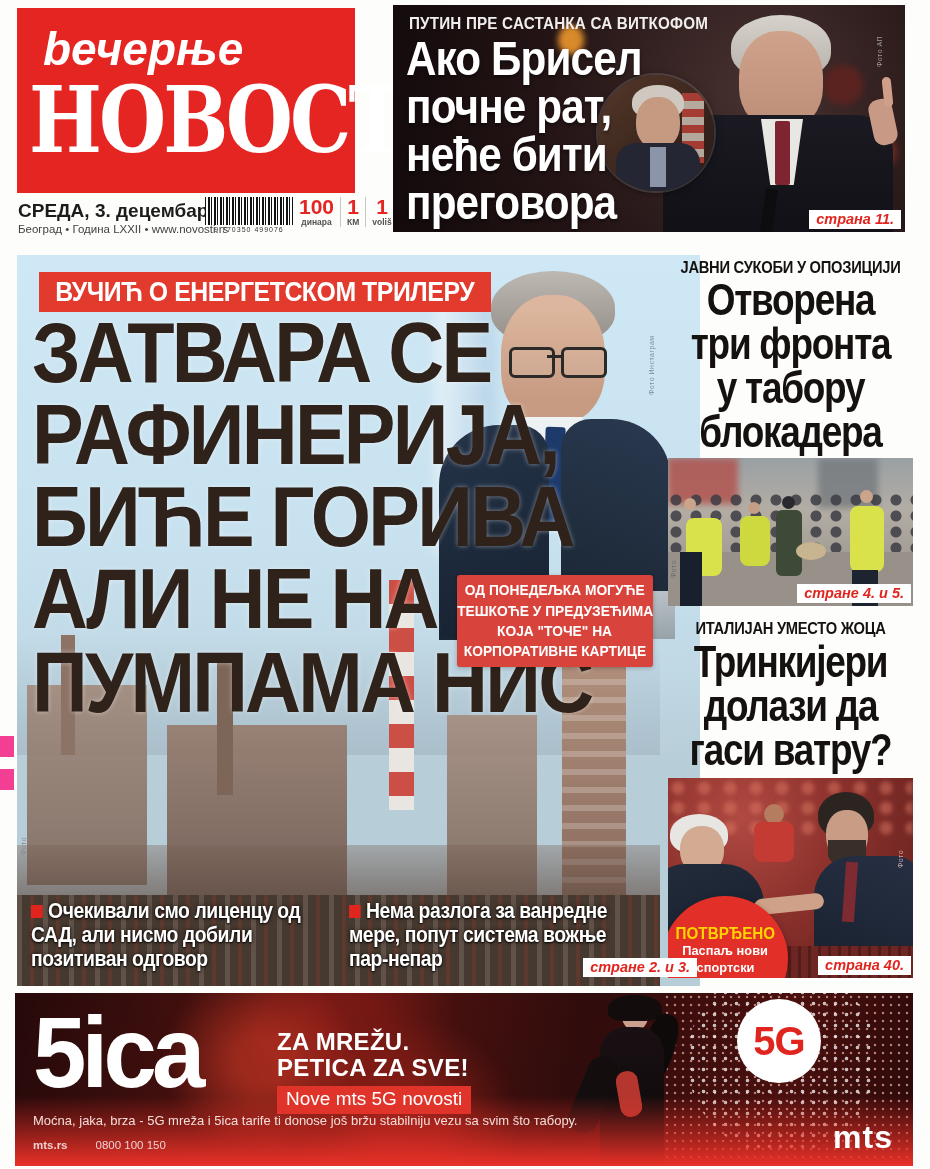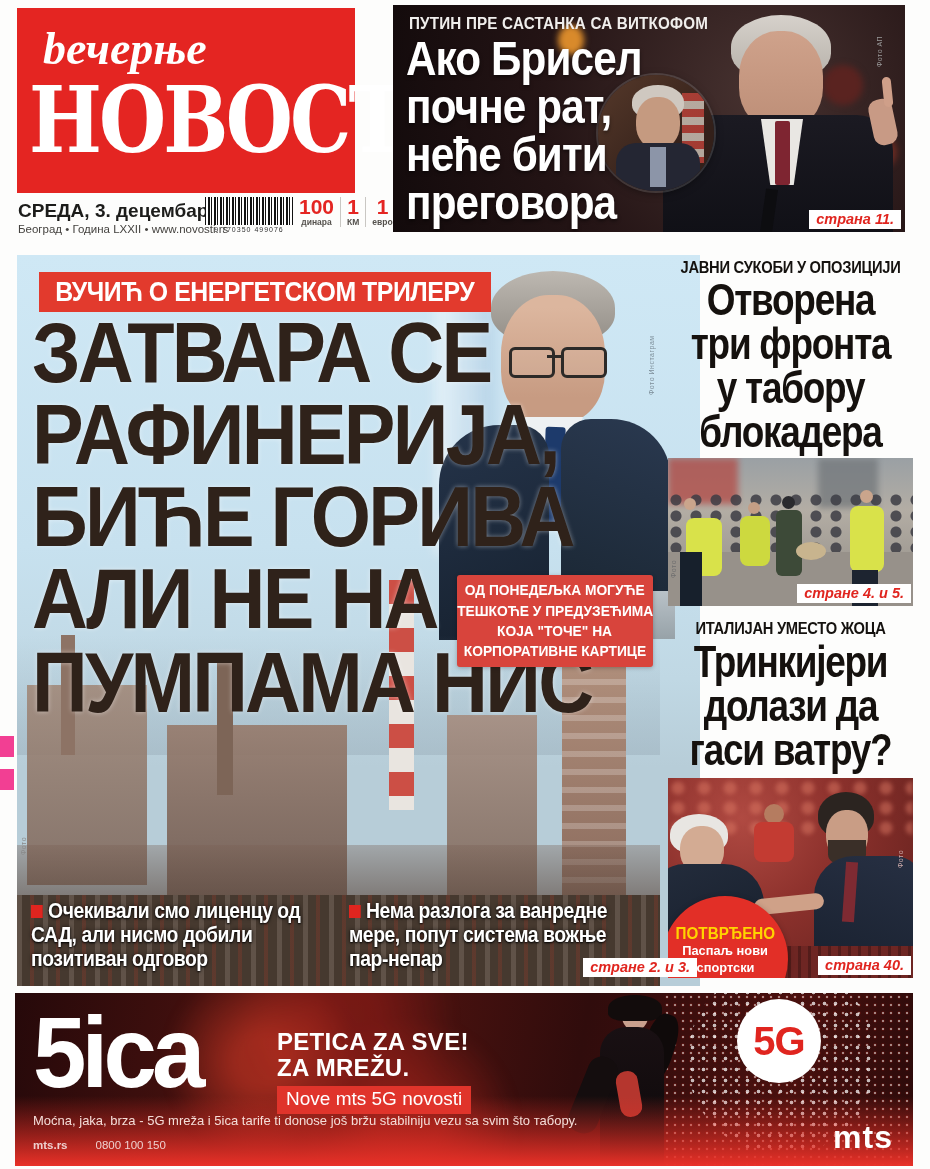--- a/index.html
+++ b/index.html
@@ -2,21 +2,21 @@
 <html><head>
 <meta charset="utf-8">
 <style>
   html,body{margin:0;padding:0;}
   body{width:930px;height:1169px;background:#f4f3f0;font-family:"Liberation Sans",sans-serif;overflow:hidden;}
   .page{position:relative;width:930px;height:1169px;background:#fdfdfc;overflow:hidden;}
   .abs{position:absolute;}
 
   
   .logo-box{left:17px;top:8px;width:338px;height:185px;background:#e42522;}
-  .logo-script{left:26px;top:14px;font-family:Liberation Serif, serif;font-style:italic;font-weight:bold;font-size:46px;color:#fff;}
+  .logo-script{left:26px;top:14px;font-family:Liberation Sans, sans-serif;font-style:italic;font-weight:bold;font-size:46px;color:#fff;}
   .logo-main{left:12px;top:58px;font-family:"DejaVu Serif",serif;font-weight:bold;font-size:82px;color:#fff;letter-spacing:-3px;transform:scaleX(.94) scaleY(1.12);transform-origin:left top;}
   .date-line{left:18px;top:200px;font-weight:bold;font-size:19px;color:#1c1c1a;}
   .info-line{left:18px;top:223px;font-size:11.5px;color:#44423f;}
   .barcode{left:205px;top:197px;width:88px;height:28px;background:repeating-linear-gradient(90deg,#111 0 1px,#fff 1px 3px,#111 3px 5px,#fff 5px 6px);}
   .barcode-digits{left:205px;top:226px;width:88px;font-size:7px;color:#333;text-align:center;letter-spacing:1px;}
   .price{left:299px;top:197px;display:flex;}
   .price .cell{padding:0 6px;border-left:1px solid #c9c7c3;text-align:center;}
   .price .cell:first-child{border-left:none;padding-left:0;}
   .price .val{font-weight:bold;font-size:21px;color:#e42522;line-height:20px;}
   .price .unit{font-weight:bold;font-size:8.5px;color:#55524e;}
@@ -88,21 +88,21 @@
     <div class="cell">
       <div class="val">100</div>
       <div class="unit">динара</div>
     </div>
     <div class="cell">
       <div class="val">1</div>
       <div class="unit">КМ</div>
     </div>
     <div class="cell">
       <div class="val">1</div>
-      <div class="unit">евро</div>
+      <div class="unit">voliš</div>
     </div>
   </div>
 
   <div class="abs topstory">
 
     <div class="abs bokeh" style="left:165px;top:20px;width:26px;height:30px;background:#d98a2b;"></div>
     <div class="abs bokeh" style="left:430px;top:60px;width:40px;height:40px;background:#5a2320;"></div>
     <div class="abs bokeh" style="left:470px;top:130px;width:34px;height:34px;background:#6a2a22;"></div>
     <div class="abs" style="left:250px;top:6px;width:262px;height:221px;">
       <div class="abs" style="left:88px;top:4px;width:100px;height:64px;border-radius:50% 50% 40% 40%;background:linear-gradient(180deg,#d6d1cb,#b7b1aa);"></div>
@@ -256,22 +256,22 @@
     <div class="abs" style="left:545px;top:2px;width:150px;height:171px;z-index:3;">
       <div class="abs" style="left:62px;top:6px;width:26px;height:30px;border-radius:50%;background:#caa08e;"></div>
       <div class="abs" style="left:48px;top:0;width:54px;height:26px;border-radius:50% 50% 30% 30%;background:#120c0c;"></div>
       <div class="abs" style="left:84px;top:18px;width:30px;height:70px;border-radius:40%;background:#0f0a0a;transform:rotate(18deg);"></div>
       <div class="abs" style="left:40px;top:32px;width:64px;height:140px;border-radius:26px 26px 0 0;background:linear-gradient(180deg,#191013,#0c0809);"></div>
       <div class="abs" style="left:18px;top:60px;width:30px;height:80px;border-radius:14px;background:#140d0e;transform:rotate(22deg);"></div>
       <div class="abs" style="left:58px;top:76px;width:22px;height:46px;border-radius:10px;background:#b5362e;transform:rotate(-10deg);"></div>
     </div>
     <div class="abs ad-logo">5ica</div>
     <div class="abs ad-tag">
+      <div>ZA MREŽU.</div>
       <div>PETICA ZA SVE!</div>
-      <div>ZA MREŽU.</div>
     </div>
     <div class="abs ad-badge">Nove mts 5G novosti</div>
     <div class="abs fiveg">
         <span>5G</span>
       </div>
     <div class="abs ad-mts">mts</div>
     <div class="abs ad-note">Moćna, jaka, brza - 5G mreža i 5ica tarife ti donose još bržu stabilniju vezu sa svim što табору.</div>
     <div class="abs ad-contact">
       <b>mts.rs</b><span>0800 100 150</span>
     </div>

